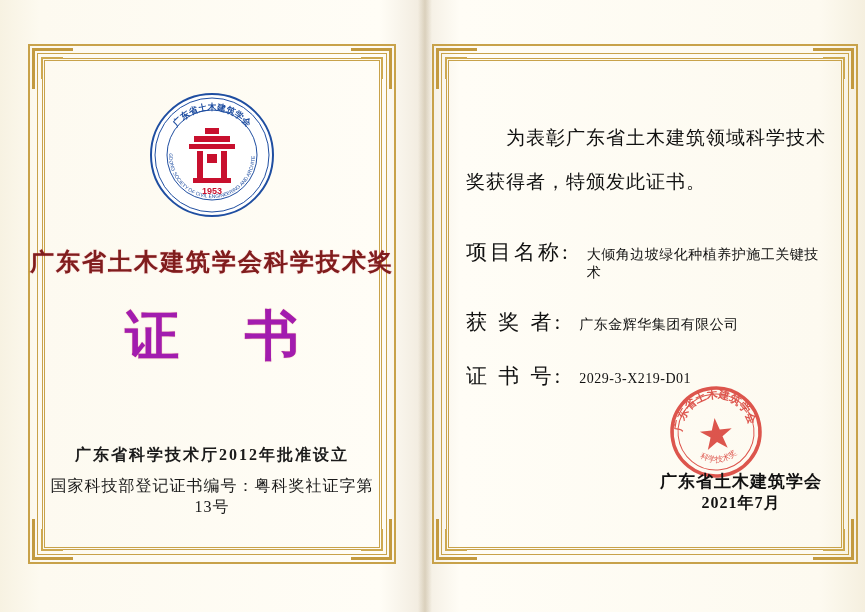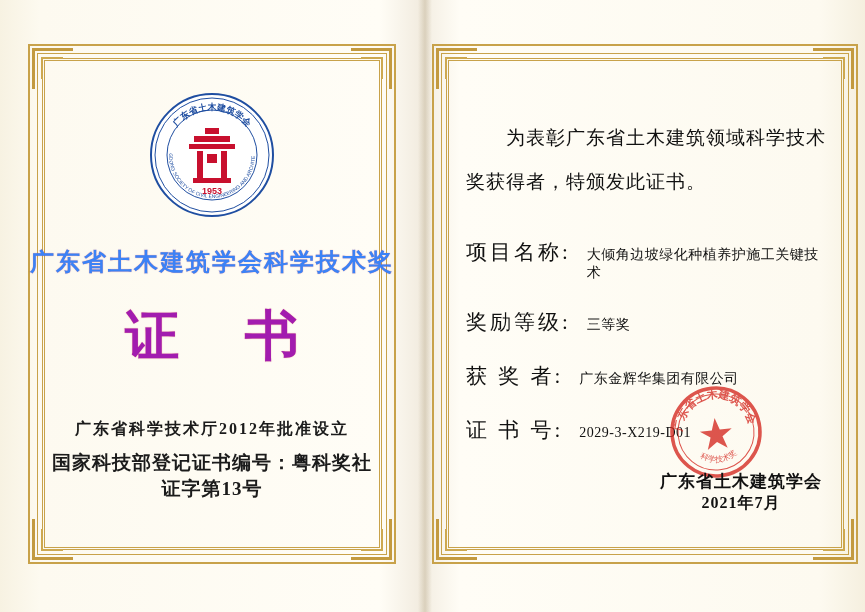--- a/index.html
+++ b/index.html
@@ -94,53 +94,53 @@
   .emblem {
     margin-top: 26px;
     width: 126px;
     height: 126px;
     position: relative;
   }
   .emblem svg { display: block; }
 
   .award-name {
     margin-top: 28px;
-    color: #3b82f6;
+    color: #7f1d1d;
     font-size: 24px;
     font-weight: bold;
     letter-spacing: 2px;
     text-shadow: 0 0 1px rgba(200,16,46,0.5);
     white-space: nowrap;
   }
   .cert-word {
     margin-top: 22px;
     color: #a21caf;
     font-size: 54px;
     font-weight: bold;
     letter-spacing: 26px;
     padding-left: 26px;
     text-shadow: 0 0 1px rgba(200,16,46,0.6);
   }
   .footnotes {
     position: absolute;
     left: 0; right: 0;
-    bottom: 40px;
+    bottom: 24px;
     text-align: center;
     color: #1b1b1b;
   }
   .footnote-line1 {
     font-size: 16px;
     letter-spacing: 2px;
     margin-bottom: 10px;
     font-weight: bold;
   }
   .footnote-line2 {
-    font-size: 19px;
+    font-size: 16px;
     letter-spacing: 1px;
-    font-weight: bold;
+    font-weight: normal;
   }
 
   
   .right-content {
     position: absolute;
     inset: 26px 30px 26px 34px;
   }
   .intro {
     margin-top: 46px;
     font-size: 19px;
@@ -265,24 +265,20 @@
     <div class="corner br"></div>
 
     <div class="right-content">
       <div class="intro"><span class="indent"></span><span>为表彰广东省土木建筑领域科学技术奖获得者，特颁发此证书。</span></div>
 
       <div class="field first">
         <span class="label">项目名称:</span>
         <span class="value">大倾角边坡绿化种植养护施工关键技术</span>
       </div>
 
-      <div class="field">
-        <span class="label">奖励等级:</span>
-        <span class="value">三等奖</span>
-      </div>
 
       <div class="field">
         <span class="label">获 奖 者:</span>
         <span class="value">广东金辉华集团有限公司</span>
       </div>
 
       <div class="field">
         <span class="label">证 书 号:</span>
         <span class="value">2029-3-X219-D01</span>
       </div>

